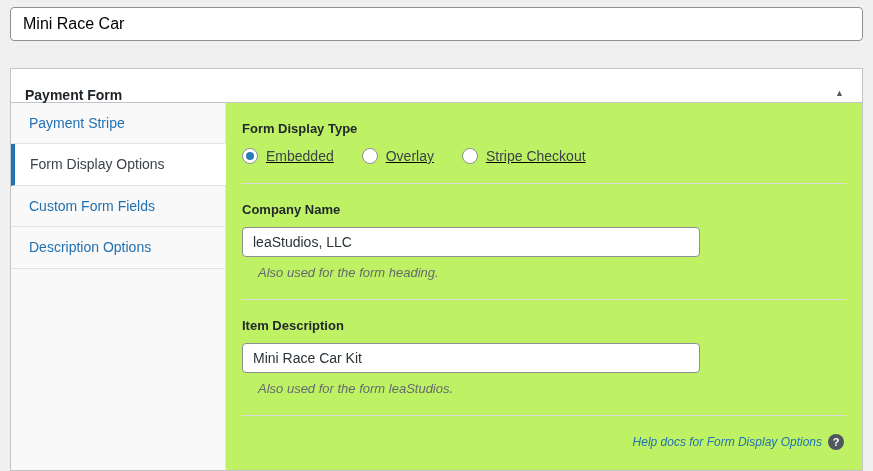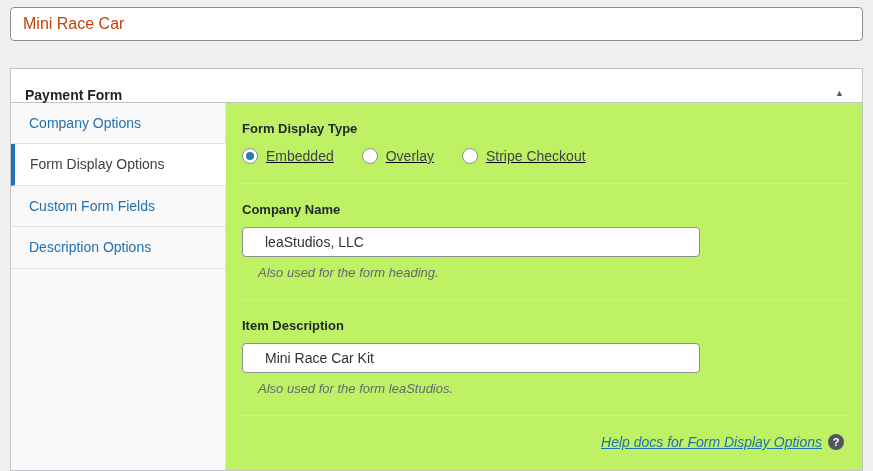--- a/index.html
+++ b/index.html
@@ -13,21 +13,21 @@
 
   
   .title-input {
     width: 100%;
     height: 34px;
     border: 1px solid #8c8f94;
     border-radius: 4px;
     background: #fff;
     font-family: "Liberation Sans", sans-serif;
     font-size: 16px;
-    color: #c2410c;
+    color: #000000;
     padding: 0 12px;
     outline: none;
     display: block;
   }
 
   
   .metabox {
     margin-top: 27px;
     background: #fff;
     border: 1px solid #c3c4c7;
@@ -126,21 +126,21 @@
 
   .text-input {
     width: 458px;
     height: 30px;
     border: 1px solid #8c8f94;
     border-radius: 4px;
     background: #fff;
     font-family: "Liberation Sans", sans-serif;
     font-size: 14px;
     color: #2c3338;
-    padding: 0 22px;
+    padding: 0 10px;
     outline: none;
     display: block;
   }
   .helper-text {
     font-style: italic;
     color: #646970;
     font-size: 13px;
     margin-top: 8px;
     margin-left: 16px;
   }
@@ -150,22 +150,21 @@
     text-align: right;
     margin: 14px 2px 8px 0;
     display: flex;
     justify-content: flex-end;
     align-items: center;
     gap: 6px;
   }
   .help-link {
     color: #2271b1;
     font-style: italic;
-    font-size: 14px;
-    text-decoration: underline;
+    font-size: 12px;
     cursor: pointer;
     margin-left: 28px;
   }
   .help-icon {
     width: 16px; height: 16px;
     border-radius: 50%;
     background: #50575e;
     color: #fff;
     font-size: 11px;
     font-weight: bold;
@@ -186,21 +185,21 @@
   <div class="metabox">
 
     <div class="metabox-header">
       <span class="metabox-title">Payment Form</span>
       <button class="toggle-btn">▲</button>
     </div>
 
     <div class="metabox-body">
 
       <div class="tabs">
-        <a class="tab">Company Options</a>
+        <a class="tab">Payment Stripe</a>
         <a class="tab active">Form Display Options</a>
         <a class="tab">Custom Form Fields</a>
         <a class="tab">Description Options</a>
       </div>
 
       <div class="panel">
 
         <div class="field-section">
           <span class="field-label">Form Display Type</span>
           <div class="radio-row">

